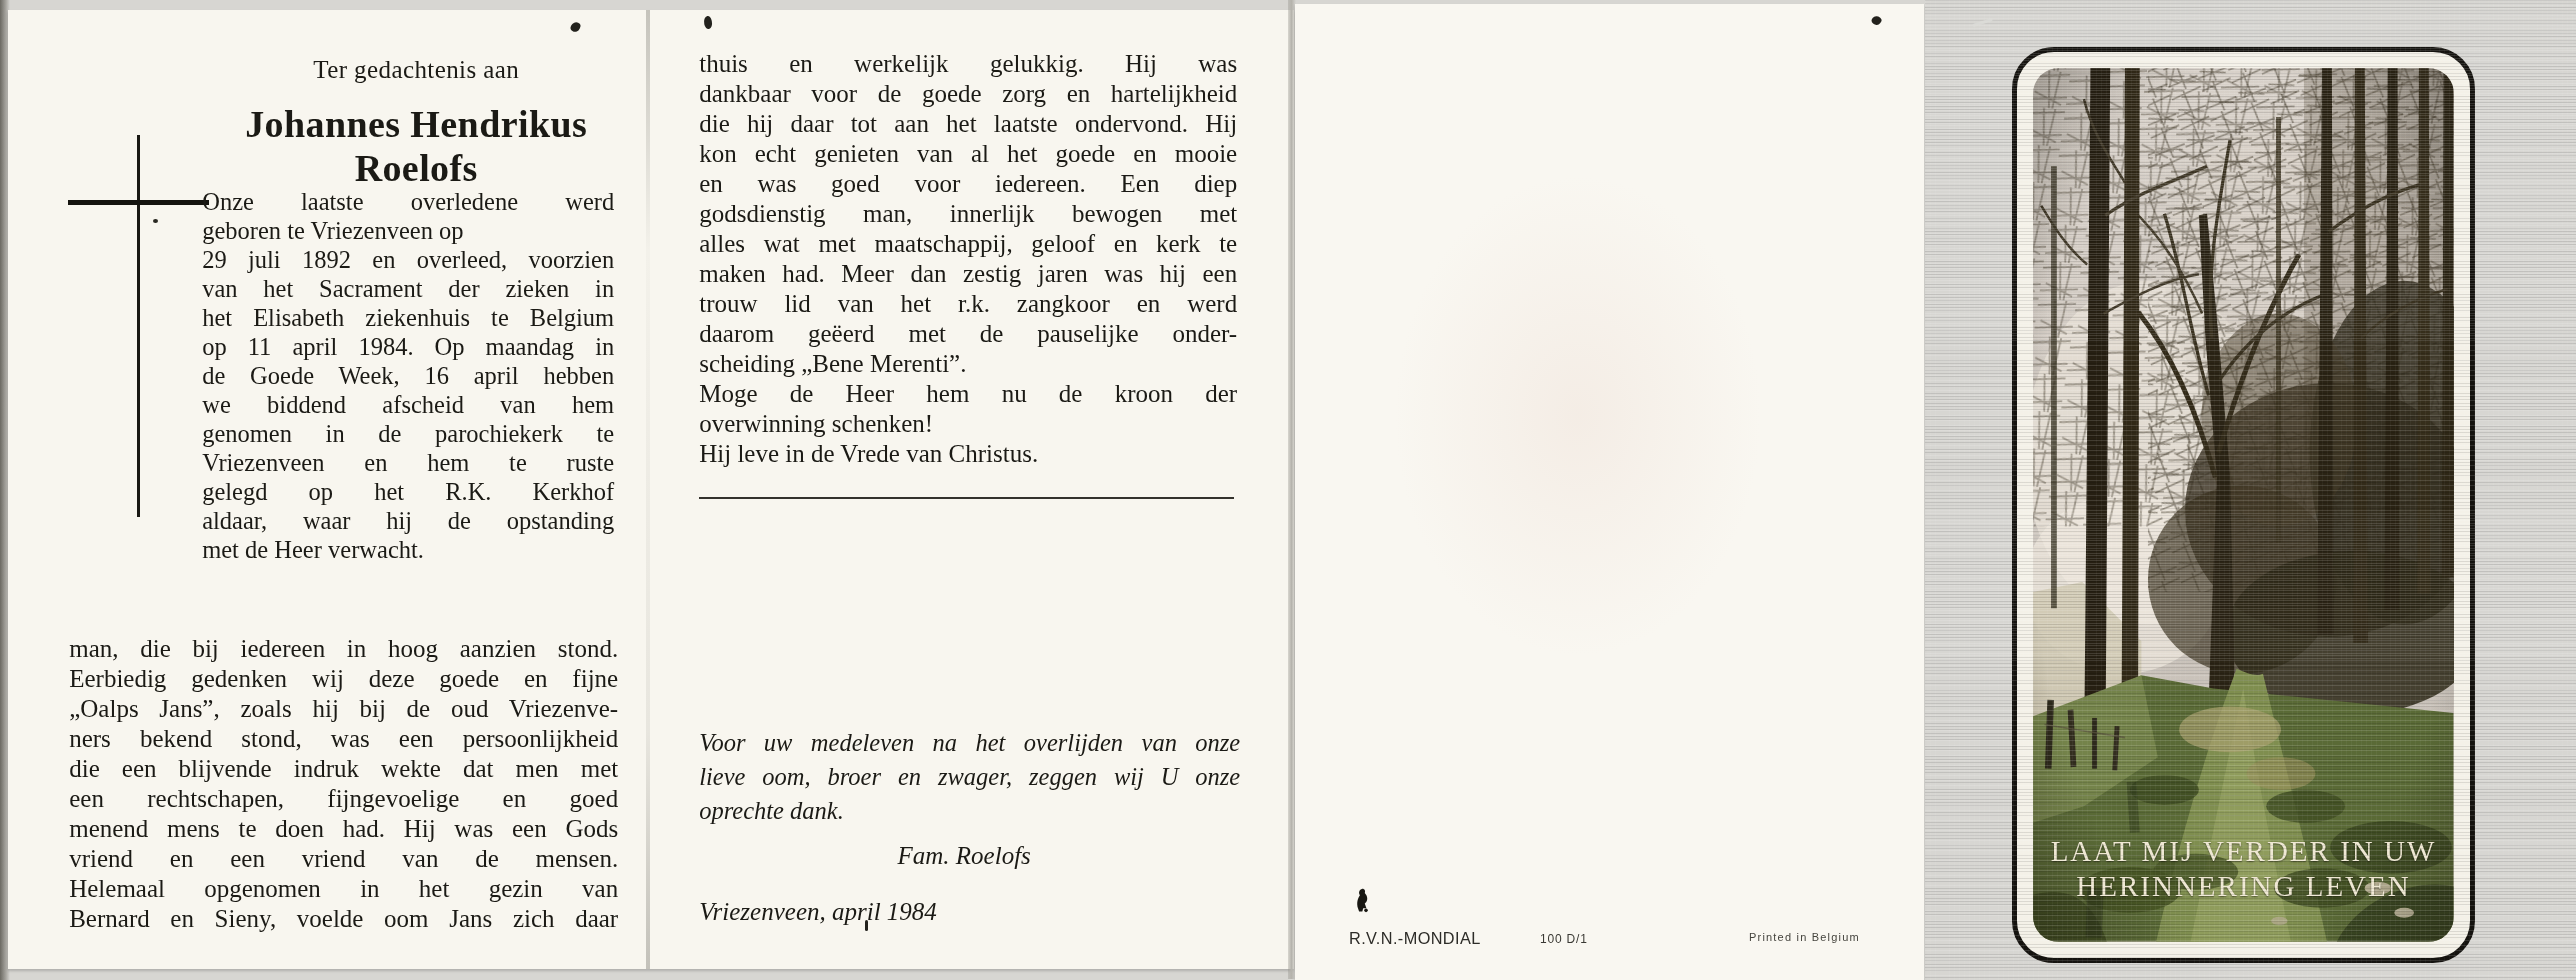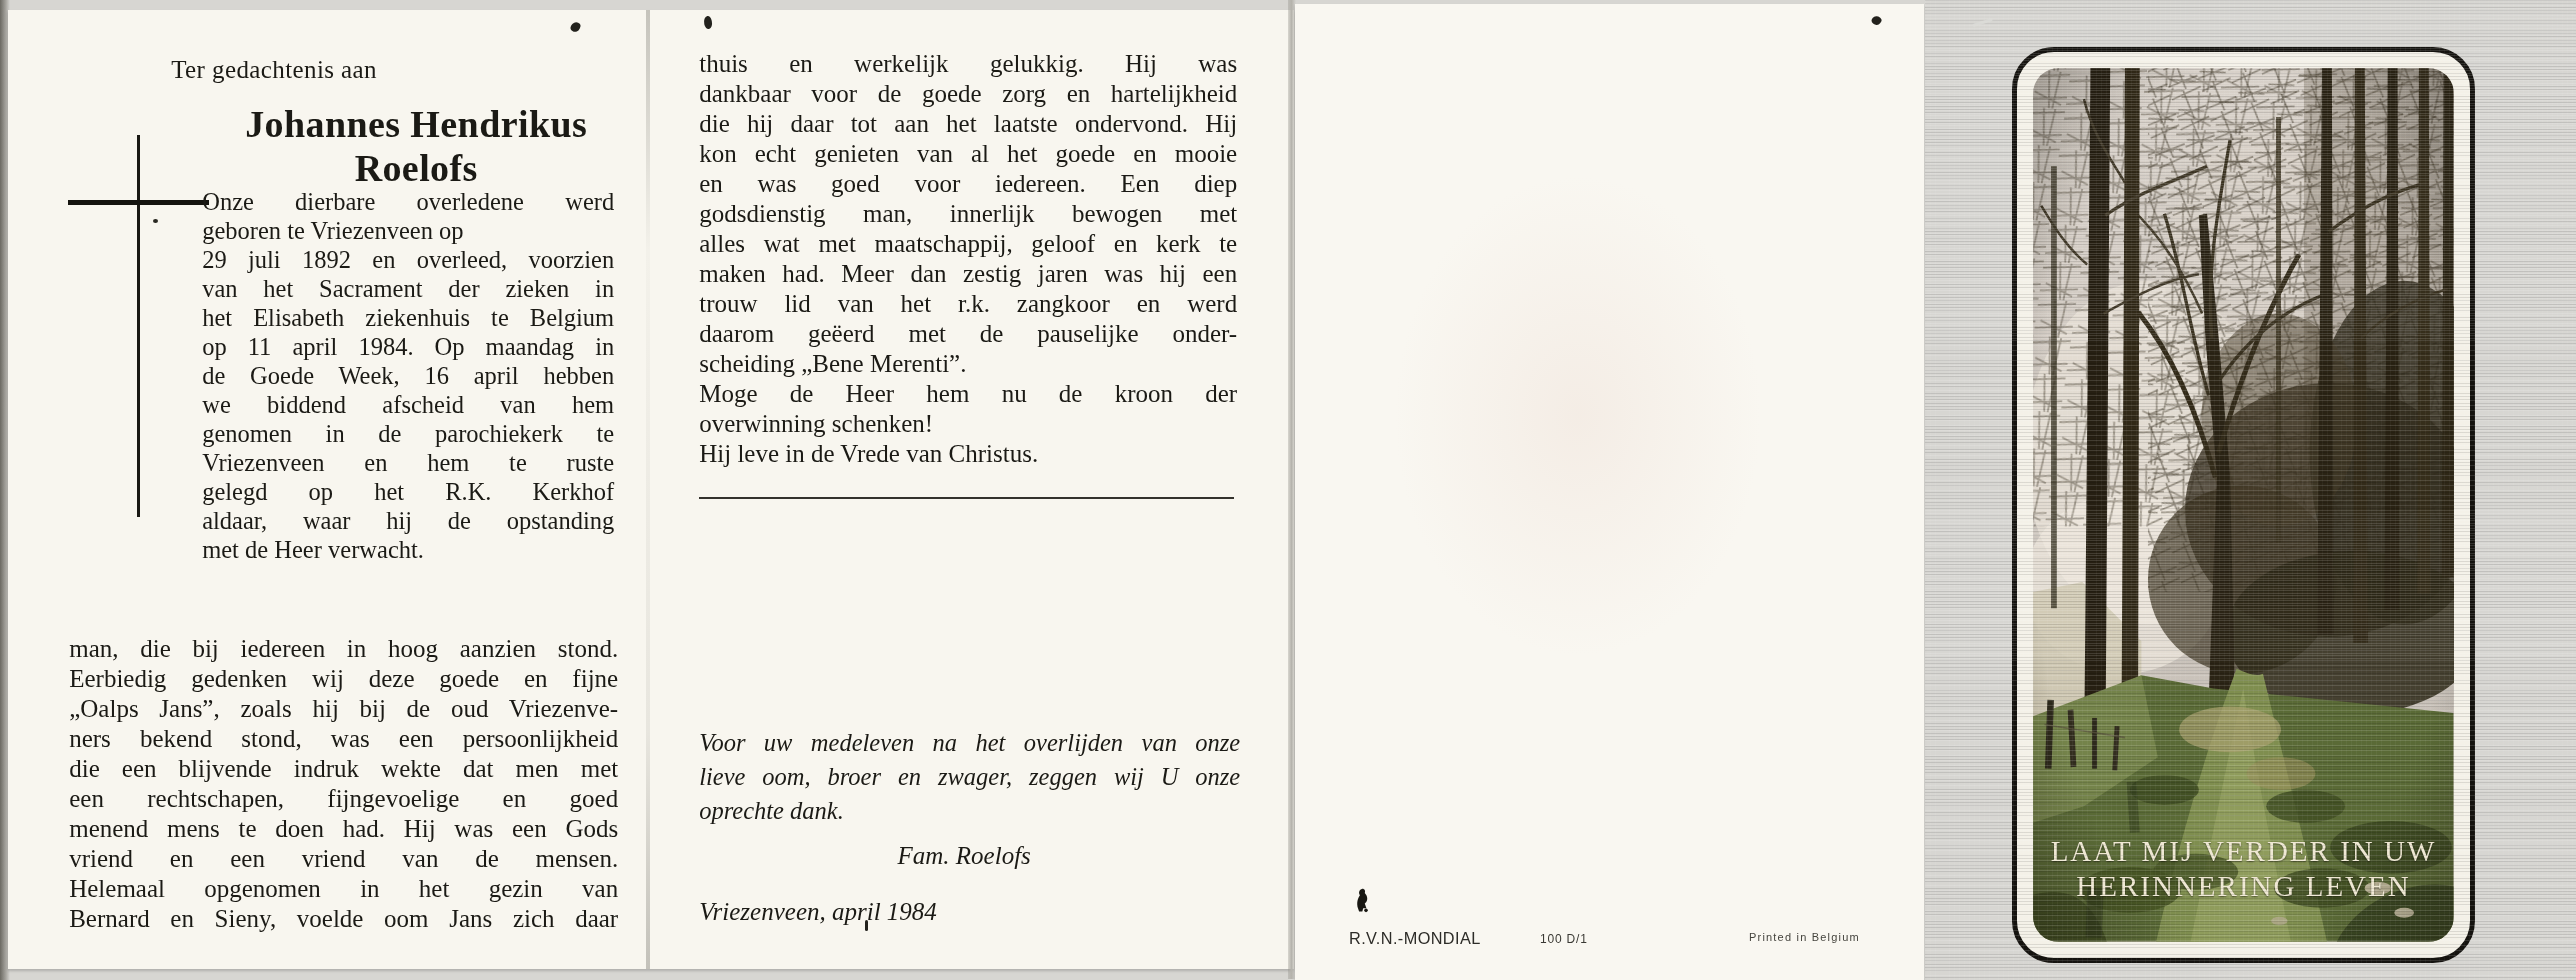--- a/index.html
+++ b/index.html
@@ -18,21 +18,21 @@
   .panel-left{left:0;width:640px;}
   .panel-right{left:640px;width:646px;}
   .fold-1{position:absolute;left:638px;top:0;width:4.1px;height:100%;
           background:linear-gradient(180deg,rgba(170,168,160,.65),rgba(215,213,205,.15) 25%,rgba(195,193,185,.3) 75%,rgba(160,158,150,.6));}
 
   
   .cross-v{position:absolute;left:129px;top:125px;width:3.3px;height:382px;background:#191813;}
   .cross-h{position:absolute;left:60px;top:190px;width:141px;height:4.9px;background:#15140f;}
   .cross-dot{position:absolute;left:145px;top:209px;width:4.9px;height:4.1px;background:#2a2922;border-radius:50%;}
 
-  .mem-header{position:absolute;left:163px;top:46px;width:490px;
+  .mem-header{position:absolute;left:163px;top:46px;width:490px;text-align:center;
               font-size:25px;letter-spacing:0.4px;}
   .mem-name{position:absolute;left:163px;top:92px;width:490px;text-align:center;
             font-size:38px;font-weight:bold;line-height:44px;letter-spacing:0.4px;}
 
   .tblock{position:absolute;font-size:24.5px;line-height:29px;}
   .tline{text-align:justify;white-space:normal;}
   .tline.j{text-align-last:justify;}
   .mem-bio1{left:194px;top:177px;width:412px;}
   .mem-bio2{left:194px;top:235px;width:412px;}
   .mem-tribute{left:61px;top:624px;width:549px;font-size:25px;line-height:30px;}
@@ -101,21 +101,21 @@
         <div class="cross-v"></div>
         <div class="cross-h"></div>
         <div class="cross-dot"></div>
       </div>
       <div class="mem-header">Ter gedachtenis aan</div>
       <div class="mem-name">
         <div>Johannes Hendrikus</div>
         <div>Roelofs</div>
       </div>
       <div class="tblock mem-bio1">
-          <div class="tline j">Onze dierbare overledene werd</div>
+          <div class="tline j">Onze laatste overledene werd</div>
           <div class="tline">geboren te Vriezenveen op</div>
         </div>
       <div class="tblock mem-bio2">
           <div class="tline j">29 juli 1892 en overleed, voorzien</div>
           <div class="tline j">van het Sacrament der zieken in</div>
           <div class="tline j">het Elisabeth ziekenhuis te Belgium</div>
           <div class="tline j">op 11 april 1984. Op maandag in</div>
           <div class="tline j">de Goede Week, 16 april hebben</div>
           <div class="tline j">we biddend afscheid van hem</div>
           <div class="tline j">genomen in de parochiekerk te</div>

